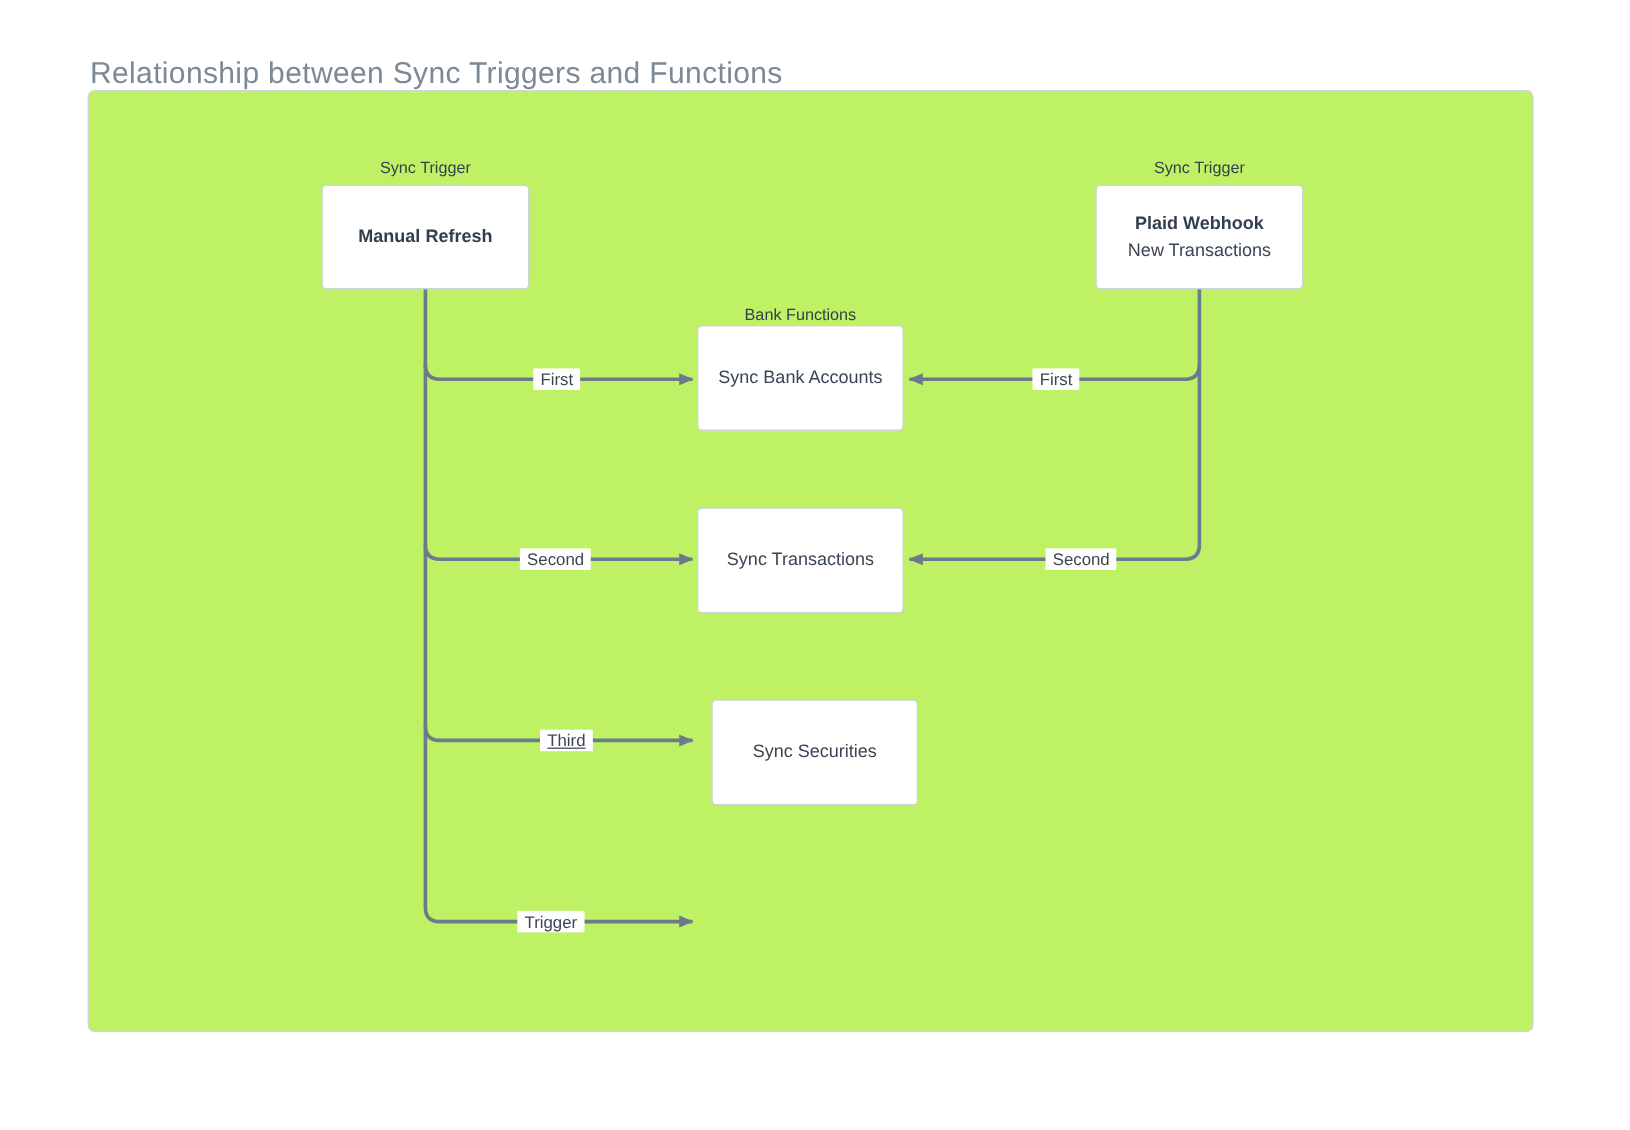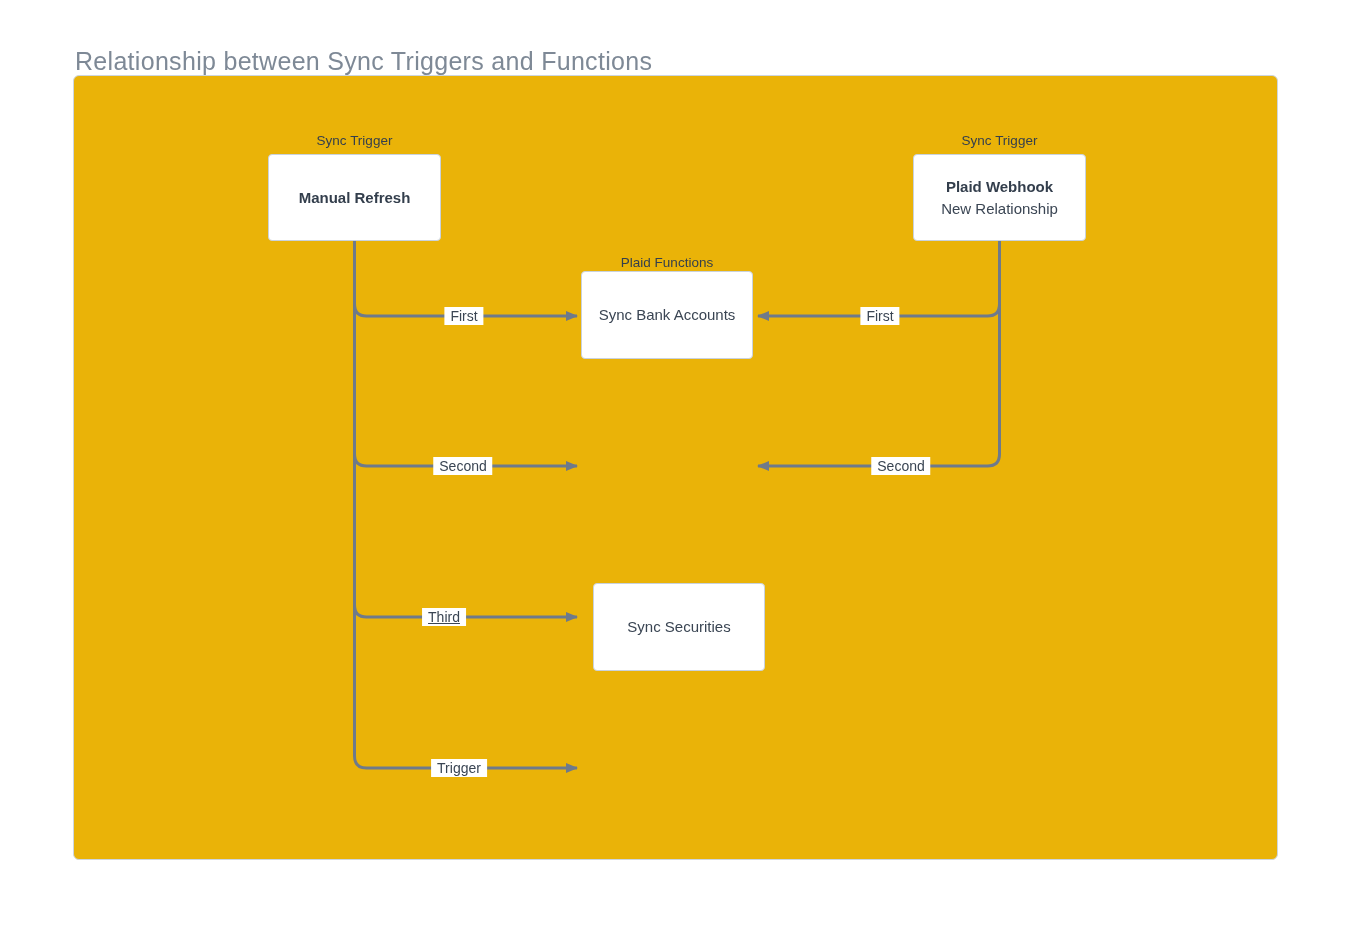--- a/index.html
+++ b/index.html
@@ -23,21 +23,21 @@
     color: #7e8996;
     letter-spacing: 0.3px;
     white-space: nowrap;
   }
   .canvas {
     position: absolute;
     left: 73px;
     top: 75px;
     width: 1205px;
     height: 785px;
-    background: #eab308;
+    background: #bef264;
     border: 1px solid #cdd6e0;
     border-radius: 6px;
     box-sizing: border-box;
   }
   .wires {
     position: absolute;
     left: 0;
     top: 0;
     width: 1205px;
     height: 785px;
@@ -112,38 +112,41 @@
 
       <path d="M280.5,529 Q280.5,541 292.5,541 L503,541" fill="none" stroke="#6e7a8b" stroke-width="3" marker-end="url(#arrow)"></path>
 
       <path d="M925.5,165 L925.5,378 Q925.5,390 913.5,390 L684,390" fill="none" stroke="#6e7a8b" stroke-width="3" marker-end="url(#arrow)"></path>
 
       <path d="M925.5,228 Q925.5,240 913.5,240 L684,240" fill="none" stroke="#6e7a8b" stroke-width="3" marker-end="url(#arrow)"></path>
     </svg>
 
     <div class="group-label" style="left:280.5px; top:64px;">Sync Trigger</div>
     <div class="group-label" style="left:925.5px; top:64px;">Sync Trigger</div>
-    <div class="group-label" style="left:593px; top:186px;">Plaid Functions</div>
+    <div class="group-label" style="left:593px; top:186px;">Bank Functions</div>
 
     <div class="node trigger-box left">
       <div class="node-title-bold">Manual Refresh</div>
     </div>
     <div class="node trigger-box right">
       <div class="node-title-bold">Plaid Webhook</div>
-      <div>New Relationship</div>
+      <div>New Transactions</div>
     </div>
 
     <div class="node fn-box f1">
       <div>Sync Bank Accounts</div>
+    </div>
+    <div class="node fn-box f2">
+      <div>Sync Transactions</div>
     </div>
     <div class="node fn-box f3">
       <div>Sync Securities</div>
     </div>
 
     <div class="edge-label" style="left:390px; top:240px;">First</div>
     <div class="edge-label" style="left:389px; top:390px;">Second</div>
-    <div class="edge-label" style="left:370px; top:541px;text-decoration:underline;">Third</div>
+    <div class="edge-label" style="left:398px; top:541px;text-decoration:underline;">Third</div>
     <div class="edge-label" style="left:385px; top:692px;">Trigger</div>
     <div class="edge-label" style="left:806px; top:240px;">First</div>
     <div class="edge-label" style="left:827px; top:390px;">Second</div>
 
   </div>
 </div>
 
 </body></html>

